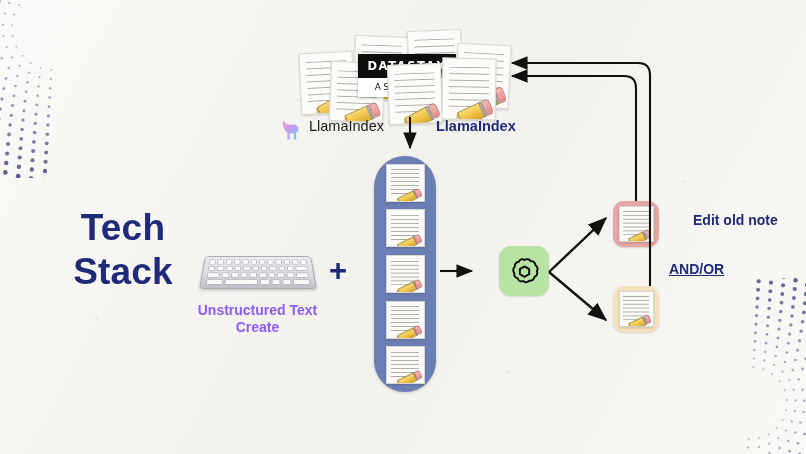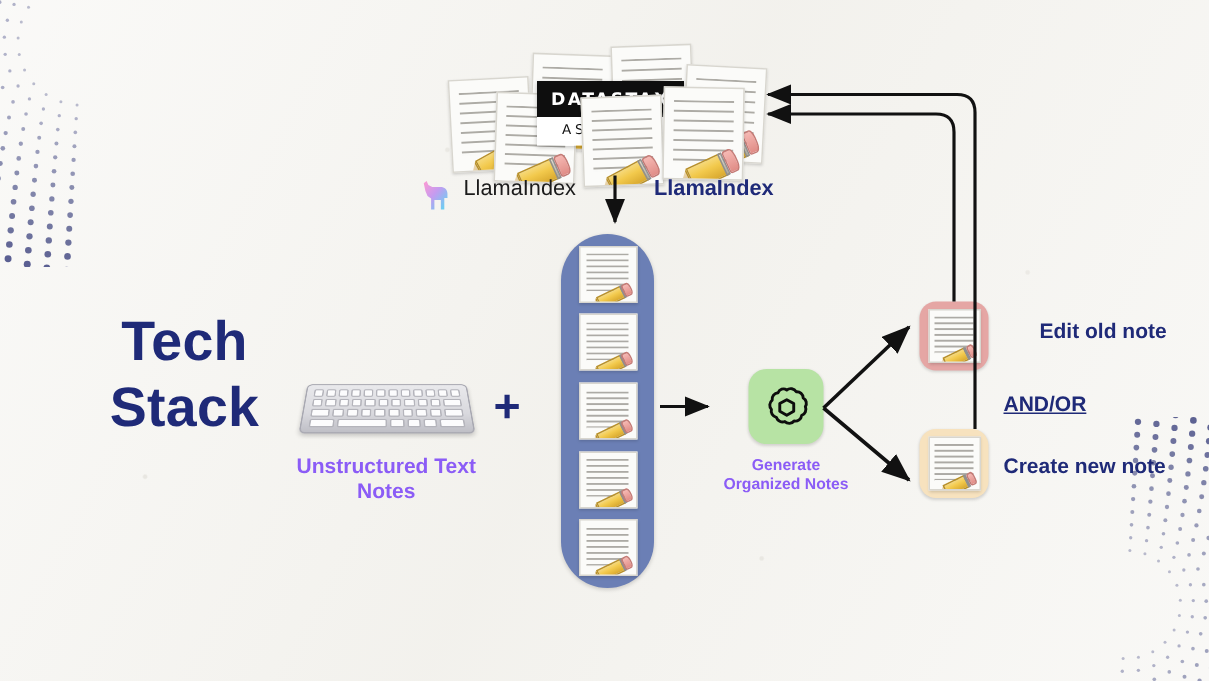--- a/index.html
+++ b/index.html
@@ -1366,36 +1366,32 @@
         <div class="key w2"></div>
           <div class="key w4"></div>
           <div class="key"></div>
         <div class="key"></div>
           <div class="key"></div>
           <div class="key w2"></div>
       </div>
     </div>
     <div id="input-label" class="navy-label">
       <span>Unstructured Text</span><br>
-      <span>Notes</span>
+      <span>Create</span>
     </div>
   </div>
 
   <div id="plus-sign" class="layer">+</div>
 
   <div id="openai-block" class="layer">
     <div id="openai-tile">
       <svg width="31" height="31" viewBox="0 0 24 24">
         <path fill="none" stroke="#0d0d0d" stroke-width="1.5" stroke-linejoin="round" stroke-linecap="round" d="M12 3.1c1.6-1.2 3.8-.8 4.9.9 1.9-.2 3.6 1.3 3.6 3.2 1.6.9 2.1 3 1.1 4.5.8 1.8-.1 3.9-1.9 4.5-.2 1.9-2 3.2-3.9 2.9-1.2 1.5-3.4 1.6-4.8.3-1.8.6-3.8-.4-4.4-2.2-1.9-.4-3-2.3-2.5-4.1-1.3-1.4-1.1-3.6.4-4.8-.3-1.9 1.1-3.6 3-3.8.7-1.8 2.8-2.6 4.5-1.4z"></path>
         <path fill="none" stroke="#0d0d0d" stroke-width="1.5" stroke-linejoin="round" stroke-linecap="round" d="M12 8.1 L15.6 10.1 L15.6 14.1 L12 16.1 L8.4 14.1 L8.4 10.1 Z"></path>
       </svg>
-    </div>
-    <div id="openai-caption" class="navy-label">
-      <span>Generate</span><br>
-      <span>Organized Notes</span>
     </div>
   </div>
 
   <div id="tile-edit" class="outcome-tile">
       <div class="note" style="width: 33px; height: 34px;">
         <div class="lines"></div>
         <div class="pencil">
           <div class="tip"></div>
           <div class="body"></div>
           <div class="ferrule"></div>
@@ -1411,21 +1407,20 @@
       <div class="note" style="width: 33px; height: 34px;">
         <div class="lines"></div>
         <div class="pencil">
           <div class="tip"></div>
           <div class="body"></div>
           <div class="ferrule"></div>
           <div class="eraser"></div>
         </div>
       </div>
     </div>
-  <div id="label-create" class="outcome-label">Create new note</div>
 
   <svg id="arrows">
     <defs>
       <marker id="ah" markerWidth="9" markerHeight="9" refX="7.4" refY="3.2" orient="auto">
         <path d="M0,0 L8,3.2 L0,6.4 z" fill="#111111"></path>
       </marker>
     </defs>
 
     <g>
       <line x1="410" y1="117" x2="410" y2="148" stroke="#111111" stroke-width="2.1" marker-end="url(#ah)"></line>

